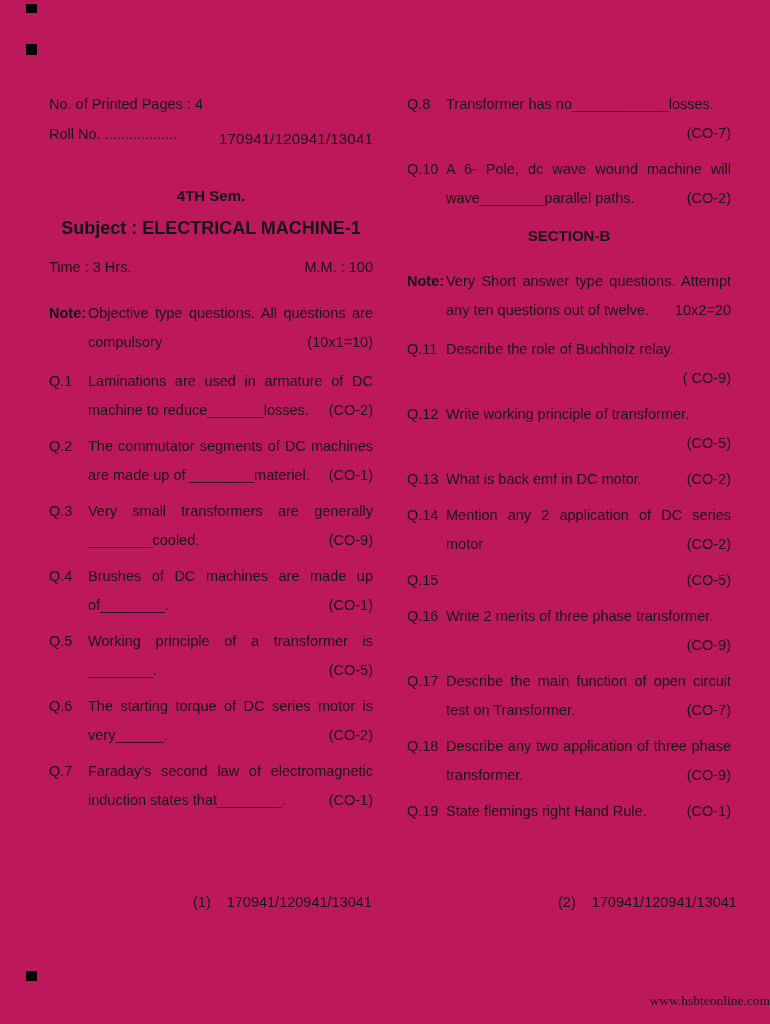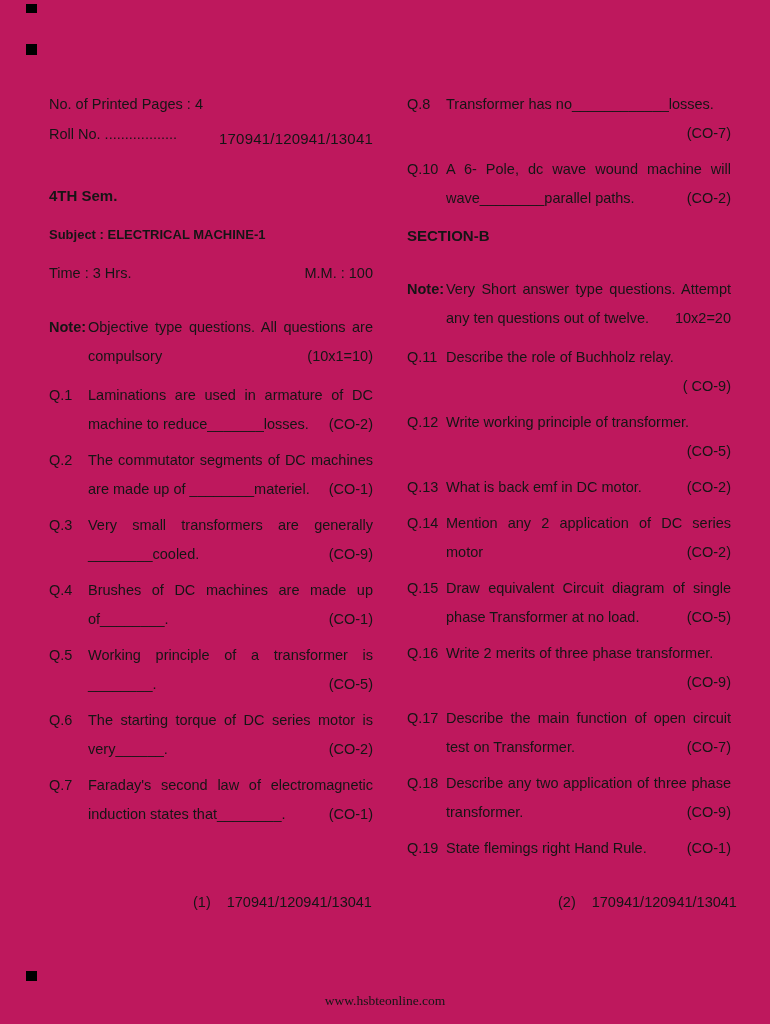--- a/index.html
+++ b/index.html
@@ -22,50 +22,50 @@
     .col {
       position: absolute; top: 90px; width: 324px;
       font-size: 14.5px; line-height: 29px;
     }
     .col-left  { left: 49px; }
     .col-right { left: 407px; }
 
     .roll-row { display: flex; justify-content: space-between; align-items: baseline; }
     .paper-code { font-size: 15px; position: relative; top: 5px; letter-spacing: 0.2px; }
 
-    .center-bold { text-align: left; font-weight: 700; }
+    .center-bold { text-align: center; font-weight: 700; }
     .sem { margin-top: 32px; font-size: 15px; }
-    .subject { margin-top: 10px; font-size: 13px; }
+    .subject { margin-top: 4px; font-size: 18px; }
     .time-row { display: flex; justify-content: space-between; margin-top: 10px; }
     .section-heading { margin-top: 16px; font-size: 15px; }
 
     .note, .q {
       position: relative;
       padding-left: 39px;
       text-align: justify;
     }
     .note::after, .q::after { content: ""; display: block; clear: both; }
     .q { margin-bottom: 7px; }
-    .note { margin-top: 25px; margin-bottom: 10px; }
+    .note { margin-top: 17px; margin-bottom: 10px; }
     .hang { position: absolute; left: 0; top: 0; }
     .note .hang { font-weight: 700; }
     .co, .note-marks { float: right; margin-left: 10px; }
 
     .sb-heading { margin-top: 8px; margin-bottom: 6px; font-size: 15px; }
 
     .page-footer {
       position: absolute; top: 894px;
       display: flex; gap: 16px; font-size: 14.5px;
     }
     .pf-left  { left: 193px; }
     .pf-right { left: 558px; }
 
     .site {
       position: absolute; left: 0; top: 993px; width: 770px;
-      text-align: center;
+      text-align: right;
       font-family: "Liberation Serif", serif;
       font-size: 13.5px;
     }
   </style>
 </head>
 <body>
 
 <div class="page">
 
   <div class="mark" id="mark1"></div>
@@ -182,21 +182,20 @@
     </div>
 
     <div class="q">
       <span class="hang">Q.14</span>
       <span>Mention any 2 application of DC series motor</span>
       <span class="co">(CO-2)</span>
     </div>
 
     <div class="q">
       <span class="hang">Q.15</span>
-      <span>Draw equivalent Circuit diagram of single phase Transformer at no load.</span>
       <span class="co">(CO-5)</span>
     </div>
 
     <div class="q">
       <span class="hang">Q.16</span>
       <span>Write 2 merits of three phase transformer.</span>
       <span class="co">(CO-9)</span>
     </div>
 
     <div class="q">

